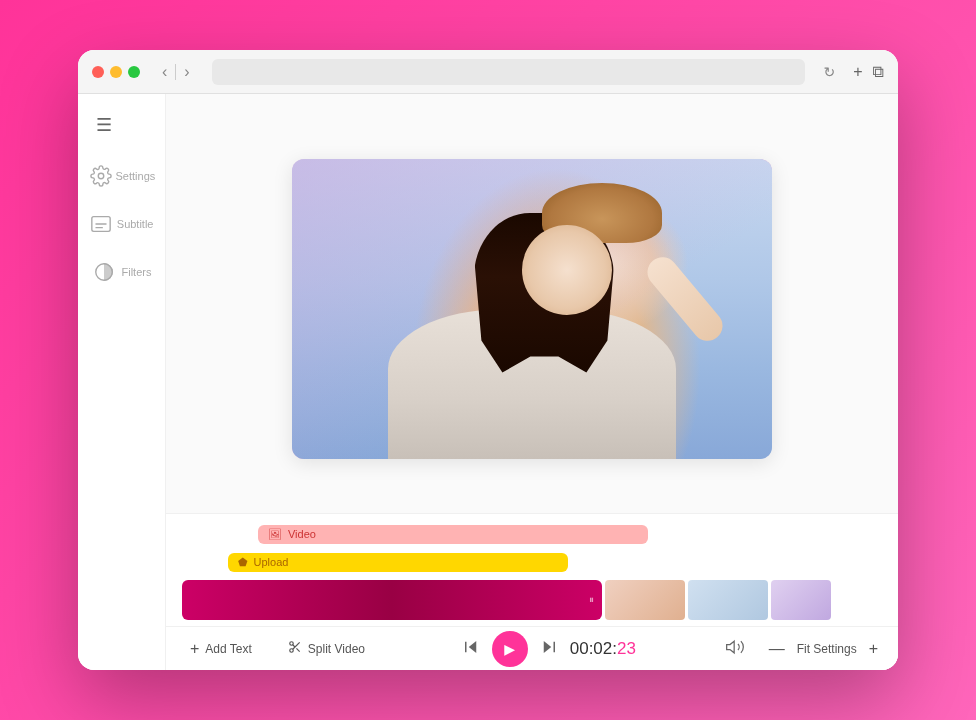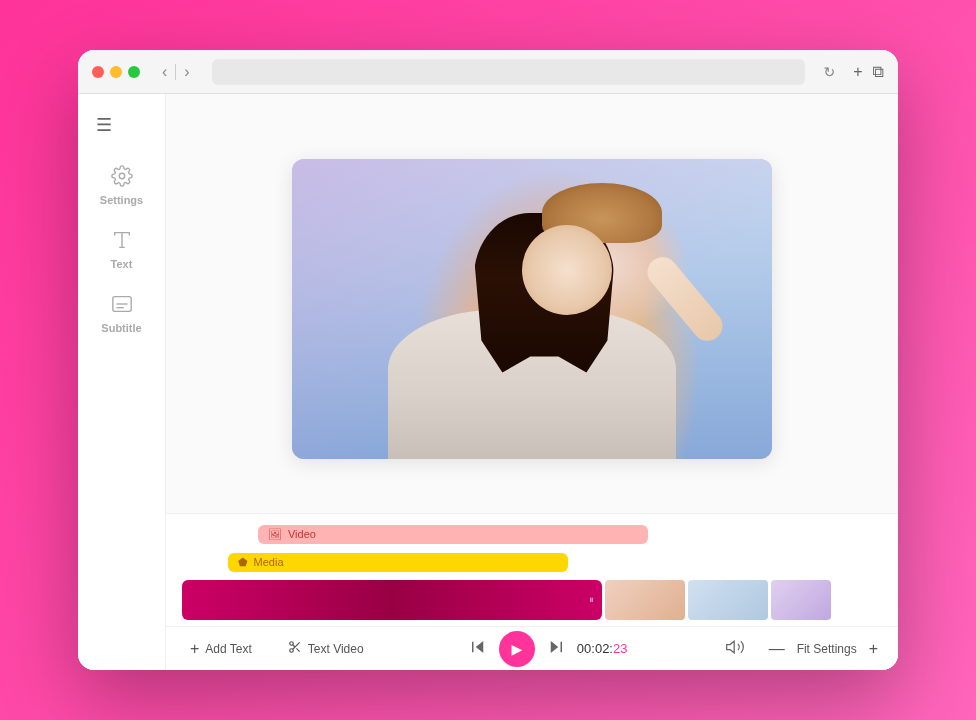--- a/index.html
+++ b/index.html
@@ -136,27 +136,26 @@
       color: #666;
       font-size: 18px;
       padding: 8px;
       margin-bottom: 8px;
       align-self: flex-start;
       margin-left: 10px;
     }
 
     .sidebar-item {
       display: flex;
-      flex-direction: column;
+      flex-direction: row;
       align-items: center;
       padding: 10px 8px;
       cursor: pointer;
       width: 80px;
       gap: 4px;
-      font-weight: bold;
     }
 
     .sidebar-icon {
       width: 28px;
       height: 28px;
       display: flex;
       align-items: center;
       justify-content: center;
       color: #aaa;
     }
@@ -427,21 +426,21 @@
       border-radius: 50%;
       cursor: pointer;
       display: flex;
       align-items: center;
       justify-content: center;
       color: white;
       font-size: 14px;
     }
 
     .timecode {
-      font-size: 13px;
+      font-size: 17px;
       color: #333;
       font-variant-numeric: tabular-nums;
     }
 
     .timecode .colored-part {
       color: #ff3399;
     }
 
     .volume-btn {
       background: none;
@@ -509,43 +508,42 @@
         <div class="sidebar-icon">
           <svg class="icon-svg" viewBox="0 0 24 24" fill="none" stroke="#aaa" stroke-width="1.5">
             <circle cx="12" cy="12" r="3"></circle>
             <path d="M19.4 15a1.65 1.65 0 0 0 .33 1.82l.06.06a2 2 0 0 1-2.83 2.83l-.06-.06a1.65 1.65 0 0 0-1.82-.33 1.65 1.65 0 0 0-1 1.51V21a2 2 0 0 1-4 0v-.09A1.65 1.65 0 0 0 9 19.4a1.65 1.65 0 0 0-1.82.33l-.06.06a2 2 0 0 1-2.83-2.83l.06-.06A1.65 1.65 0 0 0 4.68 15a1.65 1.65 0 0 0-1.51-1H3a2 2 0 0 1 0-4h.09A1.65 1.65 0 0 0 4.6 9a1.65 1.65 0 0 0-.33-1.82l-.06-.06a2 2 0 0 1 2.83-2.83l.06.06A1.65 1.65 0 0 0 9 4.68a1.65 1.65 0 0 0 1-1.51V3a2 2 0 0 1 4 0v.09a1.65 1.65 0 0 0 1 1.51 1.65 1.65 0 0 0 1.82-.33l.06-.06a2 2 0 0 1 2.83 2.83l-.06.06A1.65 1.65 0 0 0 19.4 9a1.65 1.65 0 0 0 1.51 1H21a2 2 0 0 1 0 4h-.09a1.65 1.65 0 0 0-1.51 1z"></path>
           </svg>
         </div>
         <span class="sidebar-label">Settings</span>
       </div>
 
 
-      <div class="sidebar-item">
-        <div class="sidebar-icon">
-          <svg class="icon-svg" viewBox="0 0 24 24" fill="none" stroke="#aaa" stroke-width="1.5">
-            <polyline points="4 7 4 4 20 4 20 7"></polyline>
-            <line x1="9" y1="20" x2="15" y2="20"></line>
-            <line x1="12" y1="4" x2="12" y2="20"></line>
-          </svg>
-        </div>
-        <span class="sidebar-label">Text</span>
-      </div>
 
       <div class="sidebar-item">
         <div class="sidebar-icon">
           <svg class="icon-svg" viewBox="0 0 24 24" fill="none" stroke="#aaa" stroke-width="1.5">
             <rect x="2" y="4" width="20" height="16" rx="2"></rect>
             <line x1="6" y1="12" x2="18" y2="12"></line>
             <line x1="6" y1="16" x2="14" y2="16"></line>
           </svg>
         </div>
         <span class="sidebar-label">Subtitle</span>
       </div>
 
 
+      <div class="sidebar-item">
+        <div class="sidebar-icon">
+          <svg class="icon-svg" viewBox="0 0 24 24" fill="none" stroke="#aaa" stroke-width="1.5">
+            <circle cx="12" cy="12" r="9"></circle>
+            <path d="M12 3 A9 9 0 0 1 12 21" fill="#ccc"></path>
+          </svg>
+        </div>
+        <span class="sidebar-label">Filters</span>
+      </div>
     </div>
 
     <div class="main-content">
 
       <div class="preview-area">
         <div class="preview-canvas">
 
           <div class="person-figure">
             <div class="preview-image-overlay"></div>
             <div class="sweater"></div>
@@ -563,21 +561,21 @@
           <div class="track-row">
             <div class="track-image-bar">
               <span>🖼</span>
               <span>Video</span>
             </div>
           </div>
 
           <div class="track-row">
             <div class="track-shape-bar">
               <span>⬟</span>
-              <span>Media</span>
+              <span>Upload</span>
             </div>
           </div>
 
           <div class="track-video-row">
             <div class="video-segment-main"></div>
             <div class="video-thumbnail"></div>
             <div class="video-thumbnail-2"></div>
             <div class="video-thumbnail-3"></div>
           </div>
         </div>
@@ -593,21 +591,21 @@
         <button class="split-video-btn">
           <span>
             <svg width="14" height="14" viewBox="0 0 24 24" fill="none" stroke="#555" stroke-width="2">
               <circle cx="6" cy="6" r="3"></circle>
               <circle cx="6" cy="18" r="3"></circle>
               <line x1="20" y1="4" x2="8.12" y2="15.88"></line>
               <line x1="14.47" y1="14.48" x2="20" y2="20"></line>
               <line x1="8.12" y1="8.12" x2="12" y2="12"></line>
             </svg>
           </span>
-          <span>Text Video</span>
+          <span>Split Video</span>
         </button>
 
         <div class="controls-spacer"></div>
 
         <div class="playback-controls">
           <button class="skip-btn">
             <svg width="18" height="18" viewBox="0 0 24 24" fill="#666">
               <polygon points="19 20 9 12 19 4 19 20"></polygon>
               <line x1="5" y1="19" x2="5" y2="5" stroke="#666" stroke-width="2"></line>
             </svg>

